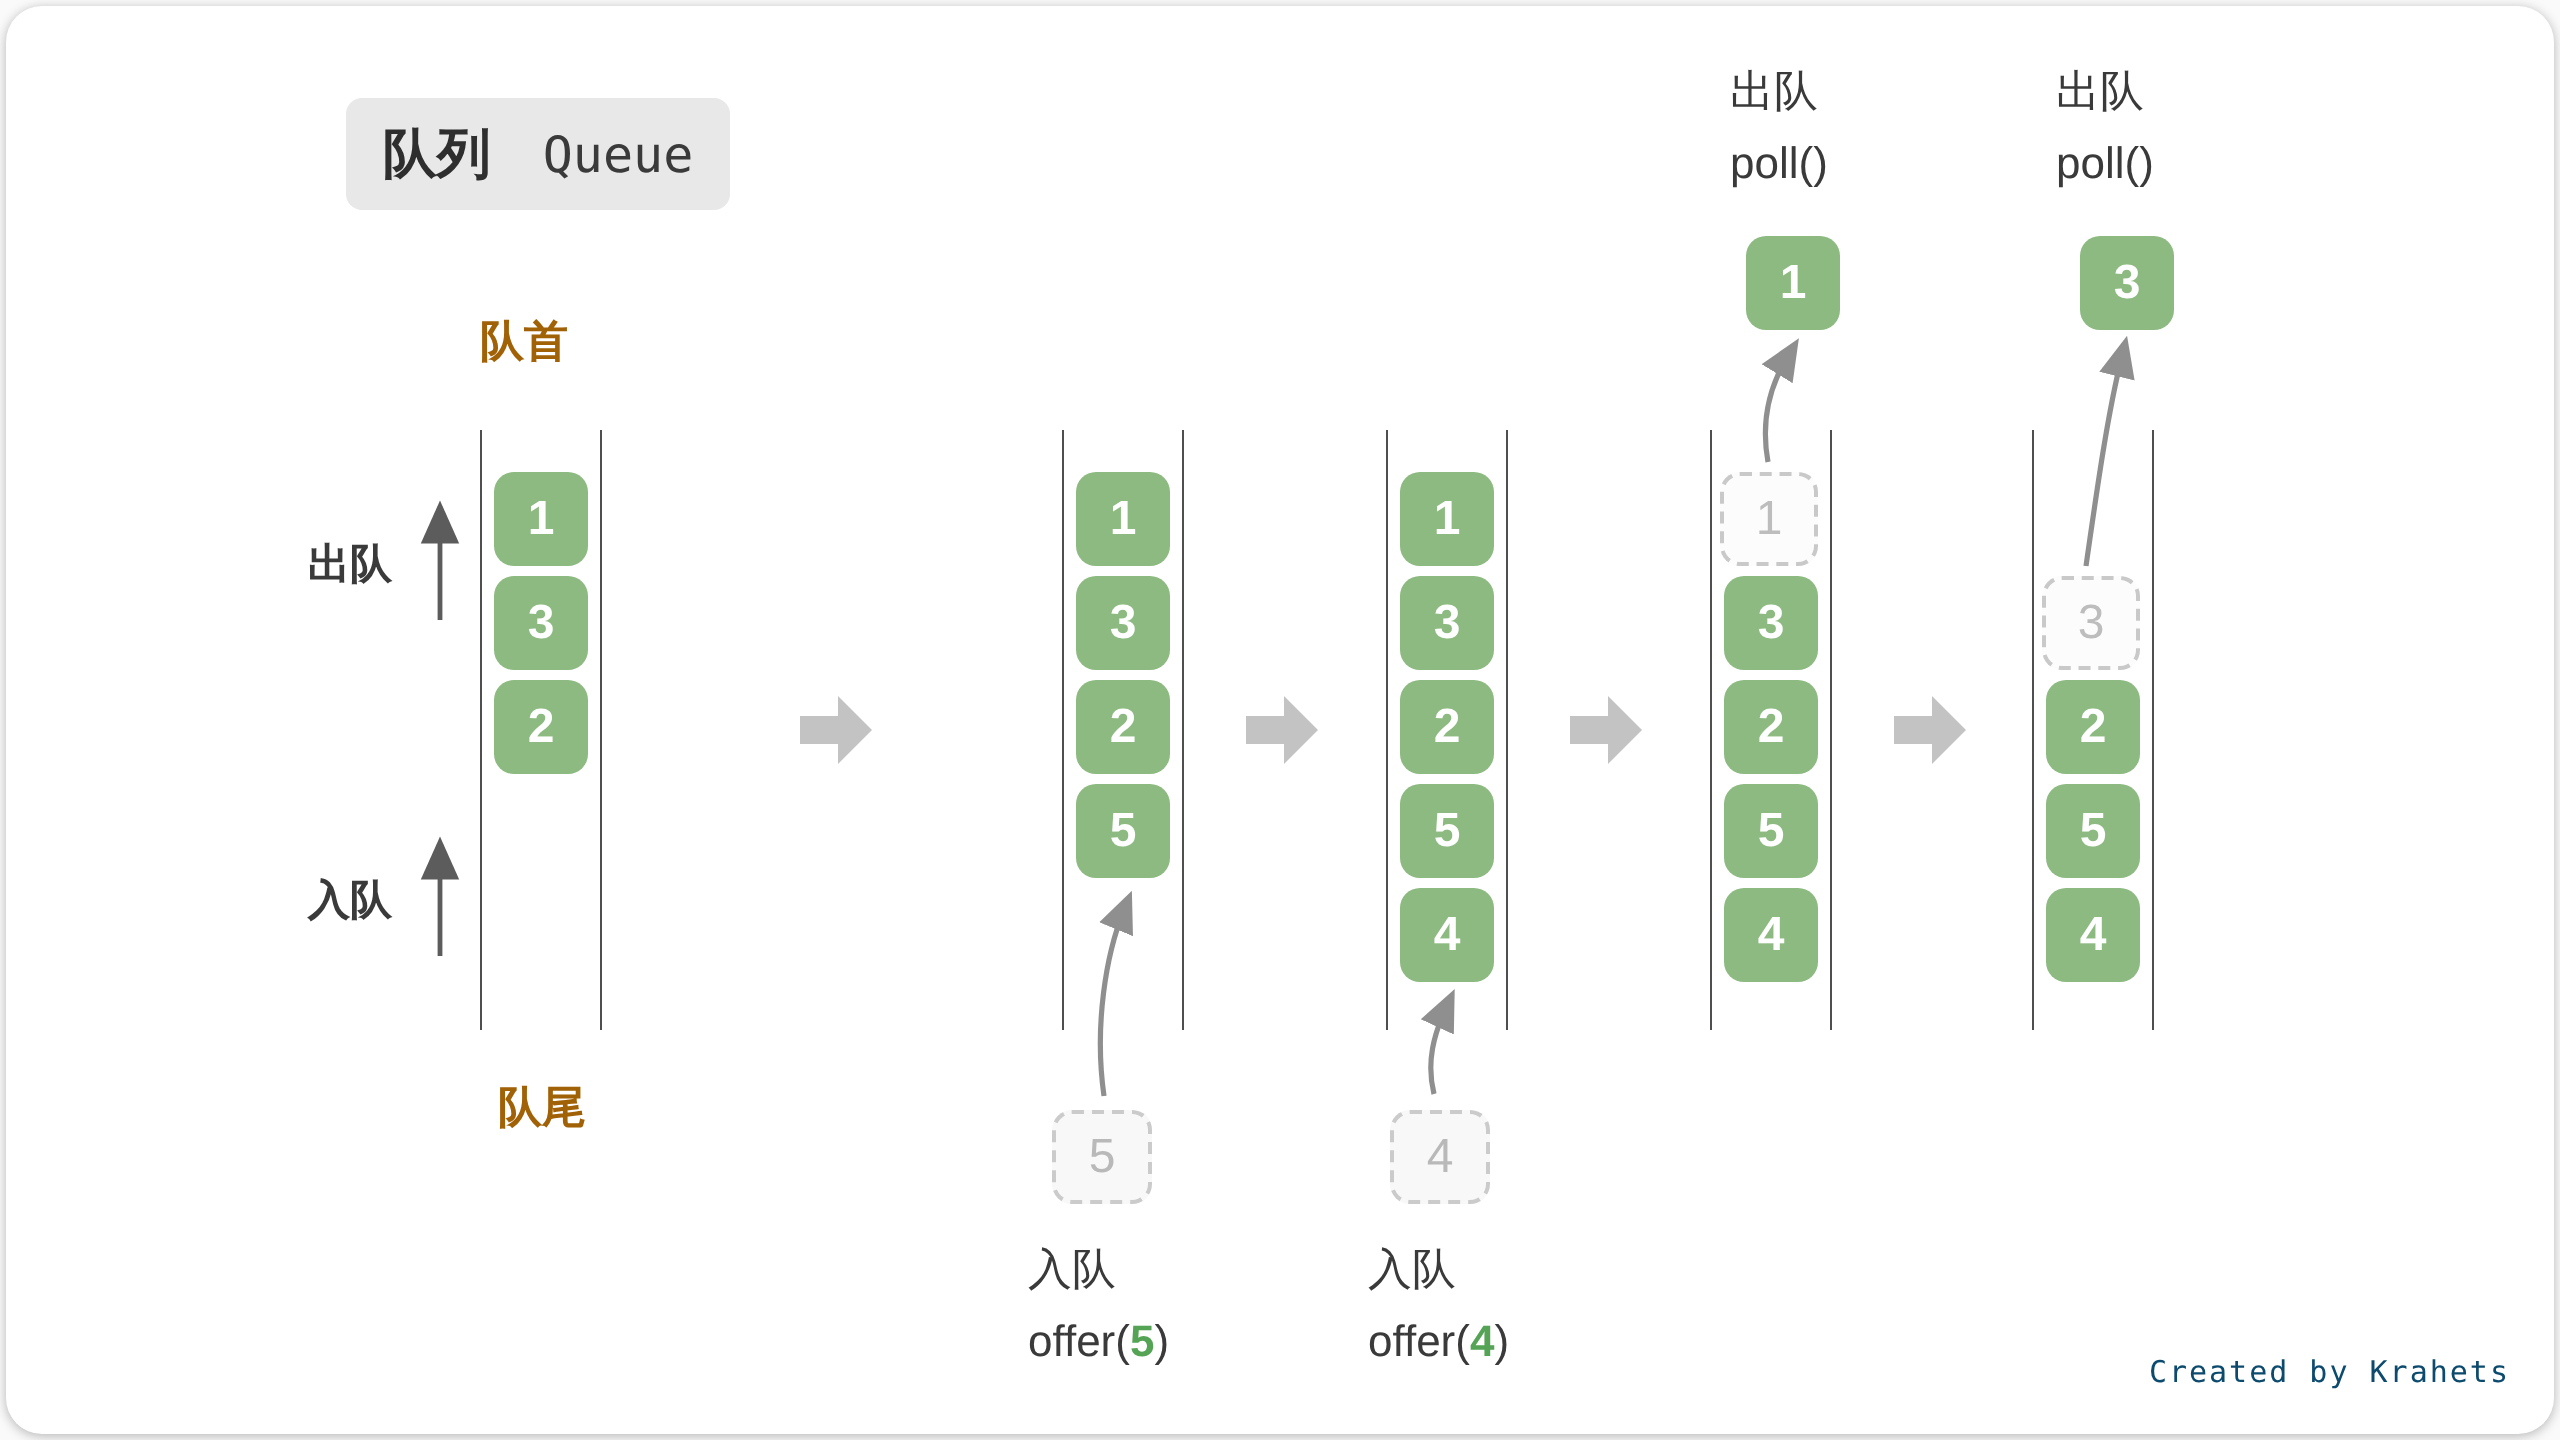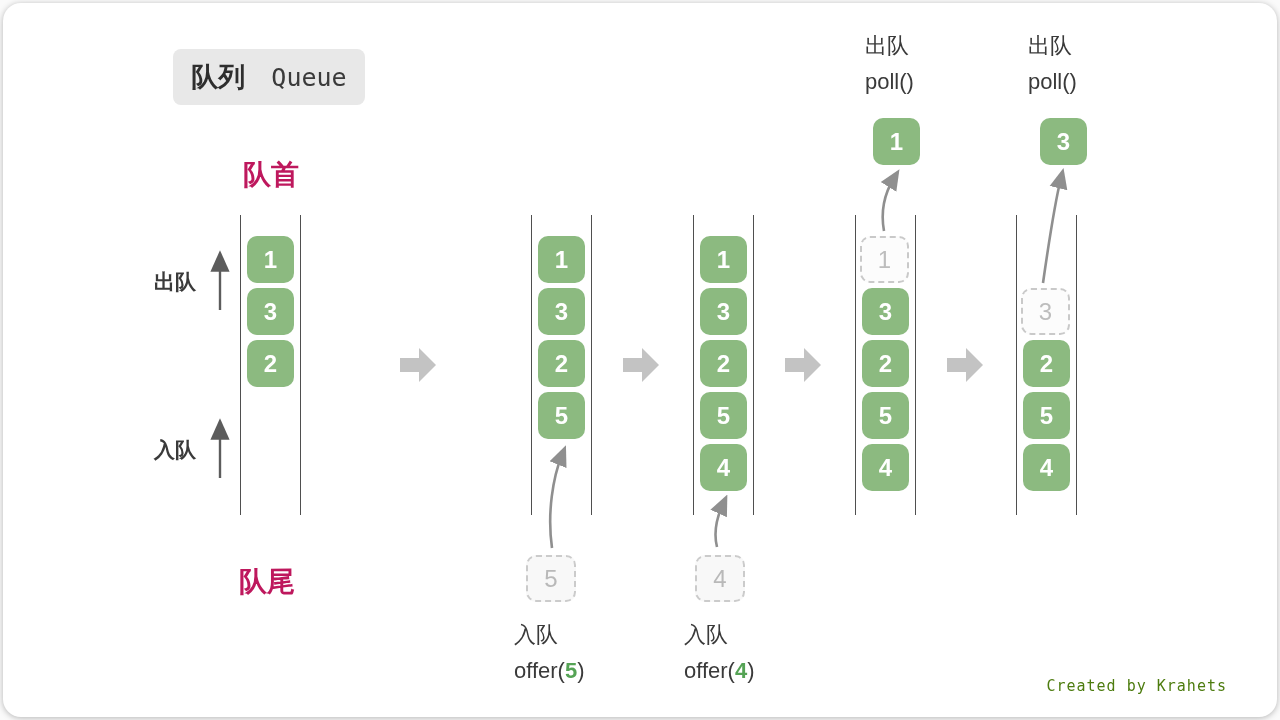--- a/index.html
+++ b/index.html
@@ -6,56 +6,56 @@
     font-family:"Liberation Sans","DejaVu Sans",sans-serif;}
   .card{position:absolute;left:3px;top:3px;width:1274px;height:714px;background:#ffffff;
     border-radius:18px;box-shadow:0 1px 6px rgba(0,0,0,.28);}
   .abs{position:absolute;}
   
   .title-box{left:170px;top:46px;width:192px;height:56px;background:#e8e8e8;border-radius:8px;
     display:flex;align-items:center;justify-content:center;gap:26px;}
   .title-zh{font-size:27px;font-weight:bold;color:#2e2e2e;}
   .title-en{font-size:25px;color:#3a3a3a;font-family:"DejaVu Sans Mono","Liberation Mono",monospace;}
   
-  .col-cap{width:62px;text-align:center;font-size:28px;font-weight:bold;color:#be185d;}
+  .col-cap{width:62px;text-align:left;font-size:22px;font-weight:bold;color:#a16207;}
   .side-op{font-size:21px;font-weight:bold;color:#3a3a3a;}
   
   .qcol{position:absolute;top:212px;width:59px;height:300px;
     border-left:1.6px solid #4f4f4f;border-right:1.6px solid #4f4f4f;}
   .qbox{position:absolute;left:6px;width:47px;height:47px;border-radius:10px;
     background:var(--green,#8CBA80);color:#fff;font-size:24px;font-weight:bold;
     display:flex;align-items:center;justify-content:center;}
   .qbox.dashed{background:#fcfcfc;border:2px dashed #c9c9c9;color:#bdbdbd;
     left:4px;width:45px;height:43px;font-weight:normal;}
   
   .float-box{width:47px;height:47px;border-radius:10px;background:var(--green,#8CBA80);
     color:#fff;font-size:24px;font-weight:bold;display:flex;align-items:center;justify-content:center;}
   .staged-box{width:46px;height:43px;border-radius:10px;background:#f8f8f8;border:2px dashed #cbcbcb;
     color:#b9b9b9;font-size:24px;display:flex;align-items:center;justify-content:center;}
   
   .op-block{display:flex;flex-direction:column;gap:8px;}
   .op-zh{font-size:22px;color:#3a3a3a;}
   .op-code{font-size:22px;color:#3a3a3a;font-family:Liberation Sans, sans-serif;}
   .op-arg{color:var(--arg-green,#55A355);font-weight:bold;}
-  .watermark{right:50px;bottom:22px;font-size:15px;letter-spacing:1px;color:#4d7c0f;
+  .watermark{right:22px;bottom:22px;font-size:15px;letter-spacing:1px;color:#0c4a6e;
     font-family:"DejaVu Sans Mono","Liberation Mono",monospace;}
   svg.overlay{position:absolute;left:0;top:0;pointer-events:none;}
 </style>
 </head>
 <body>
 
 <div class="card">
 
   <div class="abs title-box">
     <span class="title-zh">队列</span>
     <span class="title-en">Queue</span>
   </div>
 
   <div class="abs col-cap" style="left:237px;top:153px;">队首</div>
-  <div class="abs col-cap" style="left:233px;top:536px;margin-top:24px;">队尾</div>
+  <div class="abs col-cap" style="left:246px;top:536px;">队尾</div>
 
   <div class="abs side-op" style="left:151px;top:265px;">出队</div>
   <div class="abs side-op" style="left:151px;top:433px;">入队</div>
 
   <div class="qcol" style="left:237px;">
       <div class="qbox" style="top: 21px;">1</div>
       <div class="qbox" style="top: 73px;">3</div>
       <div class="qbox" style="top: 125px;">2</div>
     </div>
   <div class="qcol" style="left:528px;">

